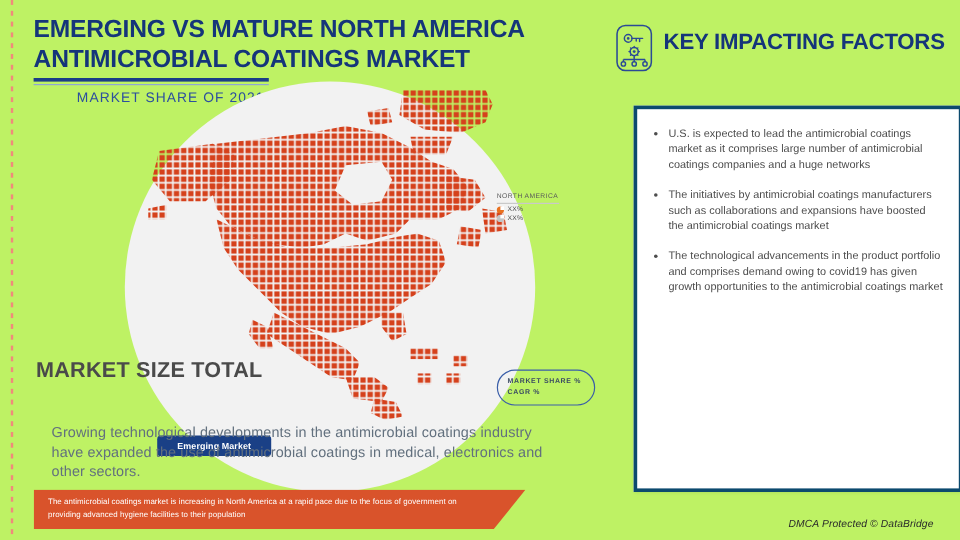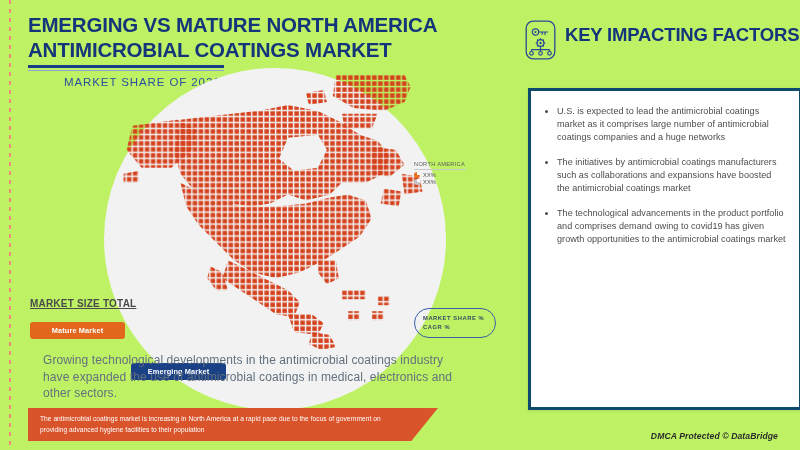--- a/index.html
+++ b/index.html
@@ -67,21 +67,21 @@
   .cagr-oval{
     position:absolute;left:414px;top:308px;width:82px;height:30px;
     border:1px solid #3a5ea8;border-radius:15px;
     display:flex;flex-direction:column;justify-content:center;padding-left:8px;box-sizing:border-box;
   }
   .cagr-oval div{font-size:5.8px;color:#3a4a63;letter-spacing:0.55px;line-height:9px;font-weight:bold;}
 
   
   .mst-title{
     position:absolute;left:30px;top:298px;
-    font-size:10px;font-weight:bold;color:#4a4a4a;letter-spacing:0.2px;text-decoration:underline;
+    font-size:18px;font-weight:bold;color:#4a4a4a;letter-spacing:0.2px;
   }
   .pill{
     position:absolute;top:322px;height:17px;border-radius:3px;
     display:flex;align-items:center;justify-content:center;
     color:#fff;font-size:7.4px;font-weight:bold;letter-spacing:0.1px;
   }
   .pill.mature{left:30px;width:95px;background:#e2661c;}
   .pill.emerging{left:131px;width:95px;background:#1a4086;margin-top:41px;}
 
   .lead-para{
@@ -95,21 +95,21 @@
     background:#d9532b;
     clip-path:polygon(0 0, 100% 0, 93.5% 100%, 0 100%);
   }
   .banner-text{
     position:absolute;left:12px;top:6px;width:360px;
     color:#ffffff;font-size:6.6px;line-height:10.5px;letter-spacing:0.05px;
   }
 
   
   .right{position:absolute;left:505px;top:0;width:295px;height:450px;}
-  .kif-head{position:absolute;left:20px;top:20px;display:flex;align-items:flex-start;gap:9px;}
+  .kif-head{position:absolute;left:8px;top:20px;display:flex;align-items:flex-start;gap:9px;}
   .kif-icon{width:31px;height:40px;flex:none;}
   .kif-title{
     color:#15357a;font-weight:bold;font-size:18.5px;line-height:21px;
     letter-spacing:-0.2px;padding-top:4px;
   }
 
   .kif-box{
     position:absolute;left:23px;top:88px;width:274px;height:322px;
     border:3px solid #0c4a6e;background:#ffffff;box-sizing:border-box;
     box-shadow:0 1px 3px rgba(0,0,0,0.10);
@@ -120,21 +120,21 @@
     font-size:9.1px;line-height:13.1px;color:#4d4d4d;
     margin-bottom:11.5px;letter-spacing:0.02px;
   }
   .kif-list li::before{
     content:"";position:absolute;left:-12px;top:5px;
     width:3px;height:3px;border-radius:50%;background:#4d4d4d;
   }
 
   .footer{
     position:absolute;right:22px;bottom:9px;
-    font-size:8.6px;font-style:italic;font-weight:bold;color:#2b2b2b;letter-spacing:0.1px;
+    font-size:8.6px;font-style:italic;font-weight:normal;color:#2b2b2b;letter-spacing:0.1px;
   }
 </style>
 </head>
 <body>
 
 <div class="page">
 
   <div class="dot-border-left"></div>
   <div class="dot-border-right"></div>
   <div class="dot-border-bottom"></div>
@@ -208,21 +208,20 @@
         <span class="leg-val">XX%</span>
       </div>
     </div>
 
     <div class="cagr-oval">
       <div>MARKET SHARE %</div>
       <div>CAGR %</div>
     </div>
 
     <div class="mst-title">MARKET SIZE TOTAL</div>
-    <div class="pill mature">Mature Market</div>
     <div class="pill emerging">Emerging Market</div>
 
     <div class="lead-para">Growing technological developments in the antimicrobial coatings industry have expanded the use of antimicrobial coatings in medical, electronics and other sectors.</div>
 
     <div class="banner">
       <div class="banner-text">The antimicrobial coatings market is increasing in North America at a rapid pace due to the focus of government on providing advanced hygiene facilities to their population</div>
     </div>
   </div>
 
   <div class="right">

